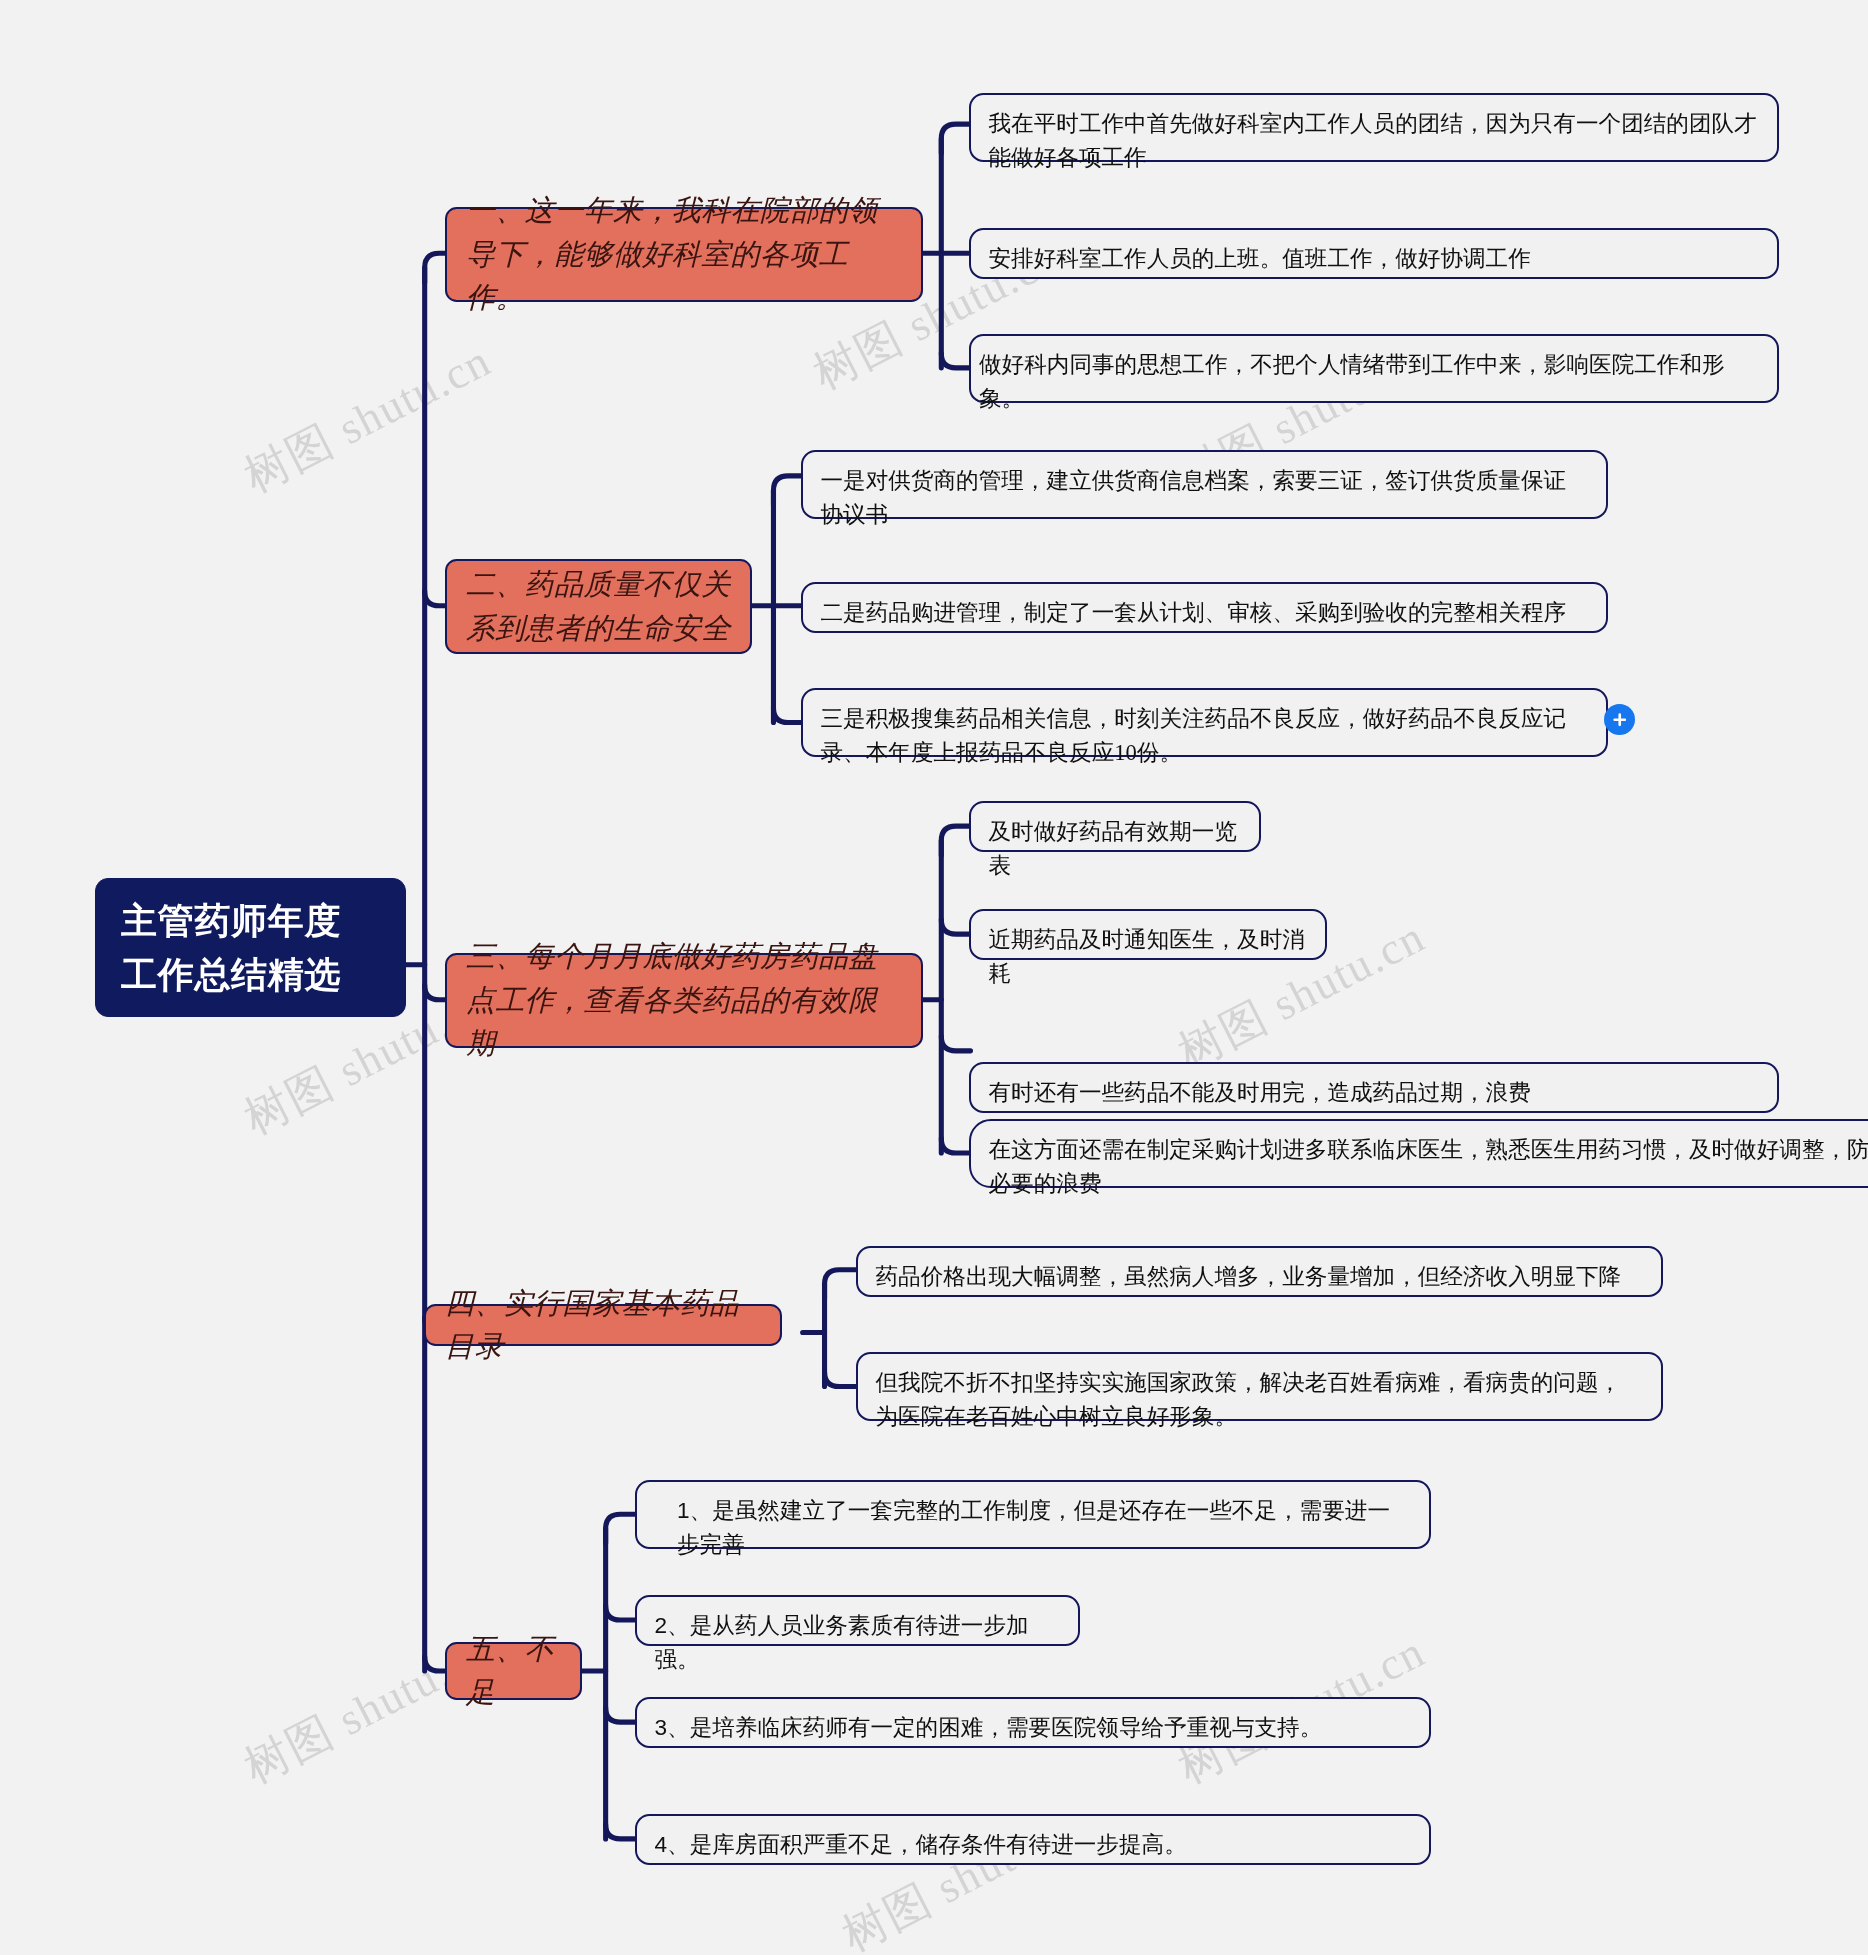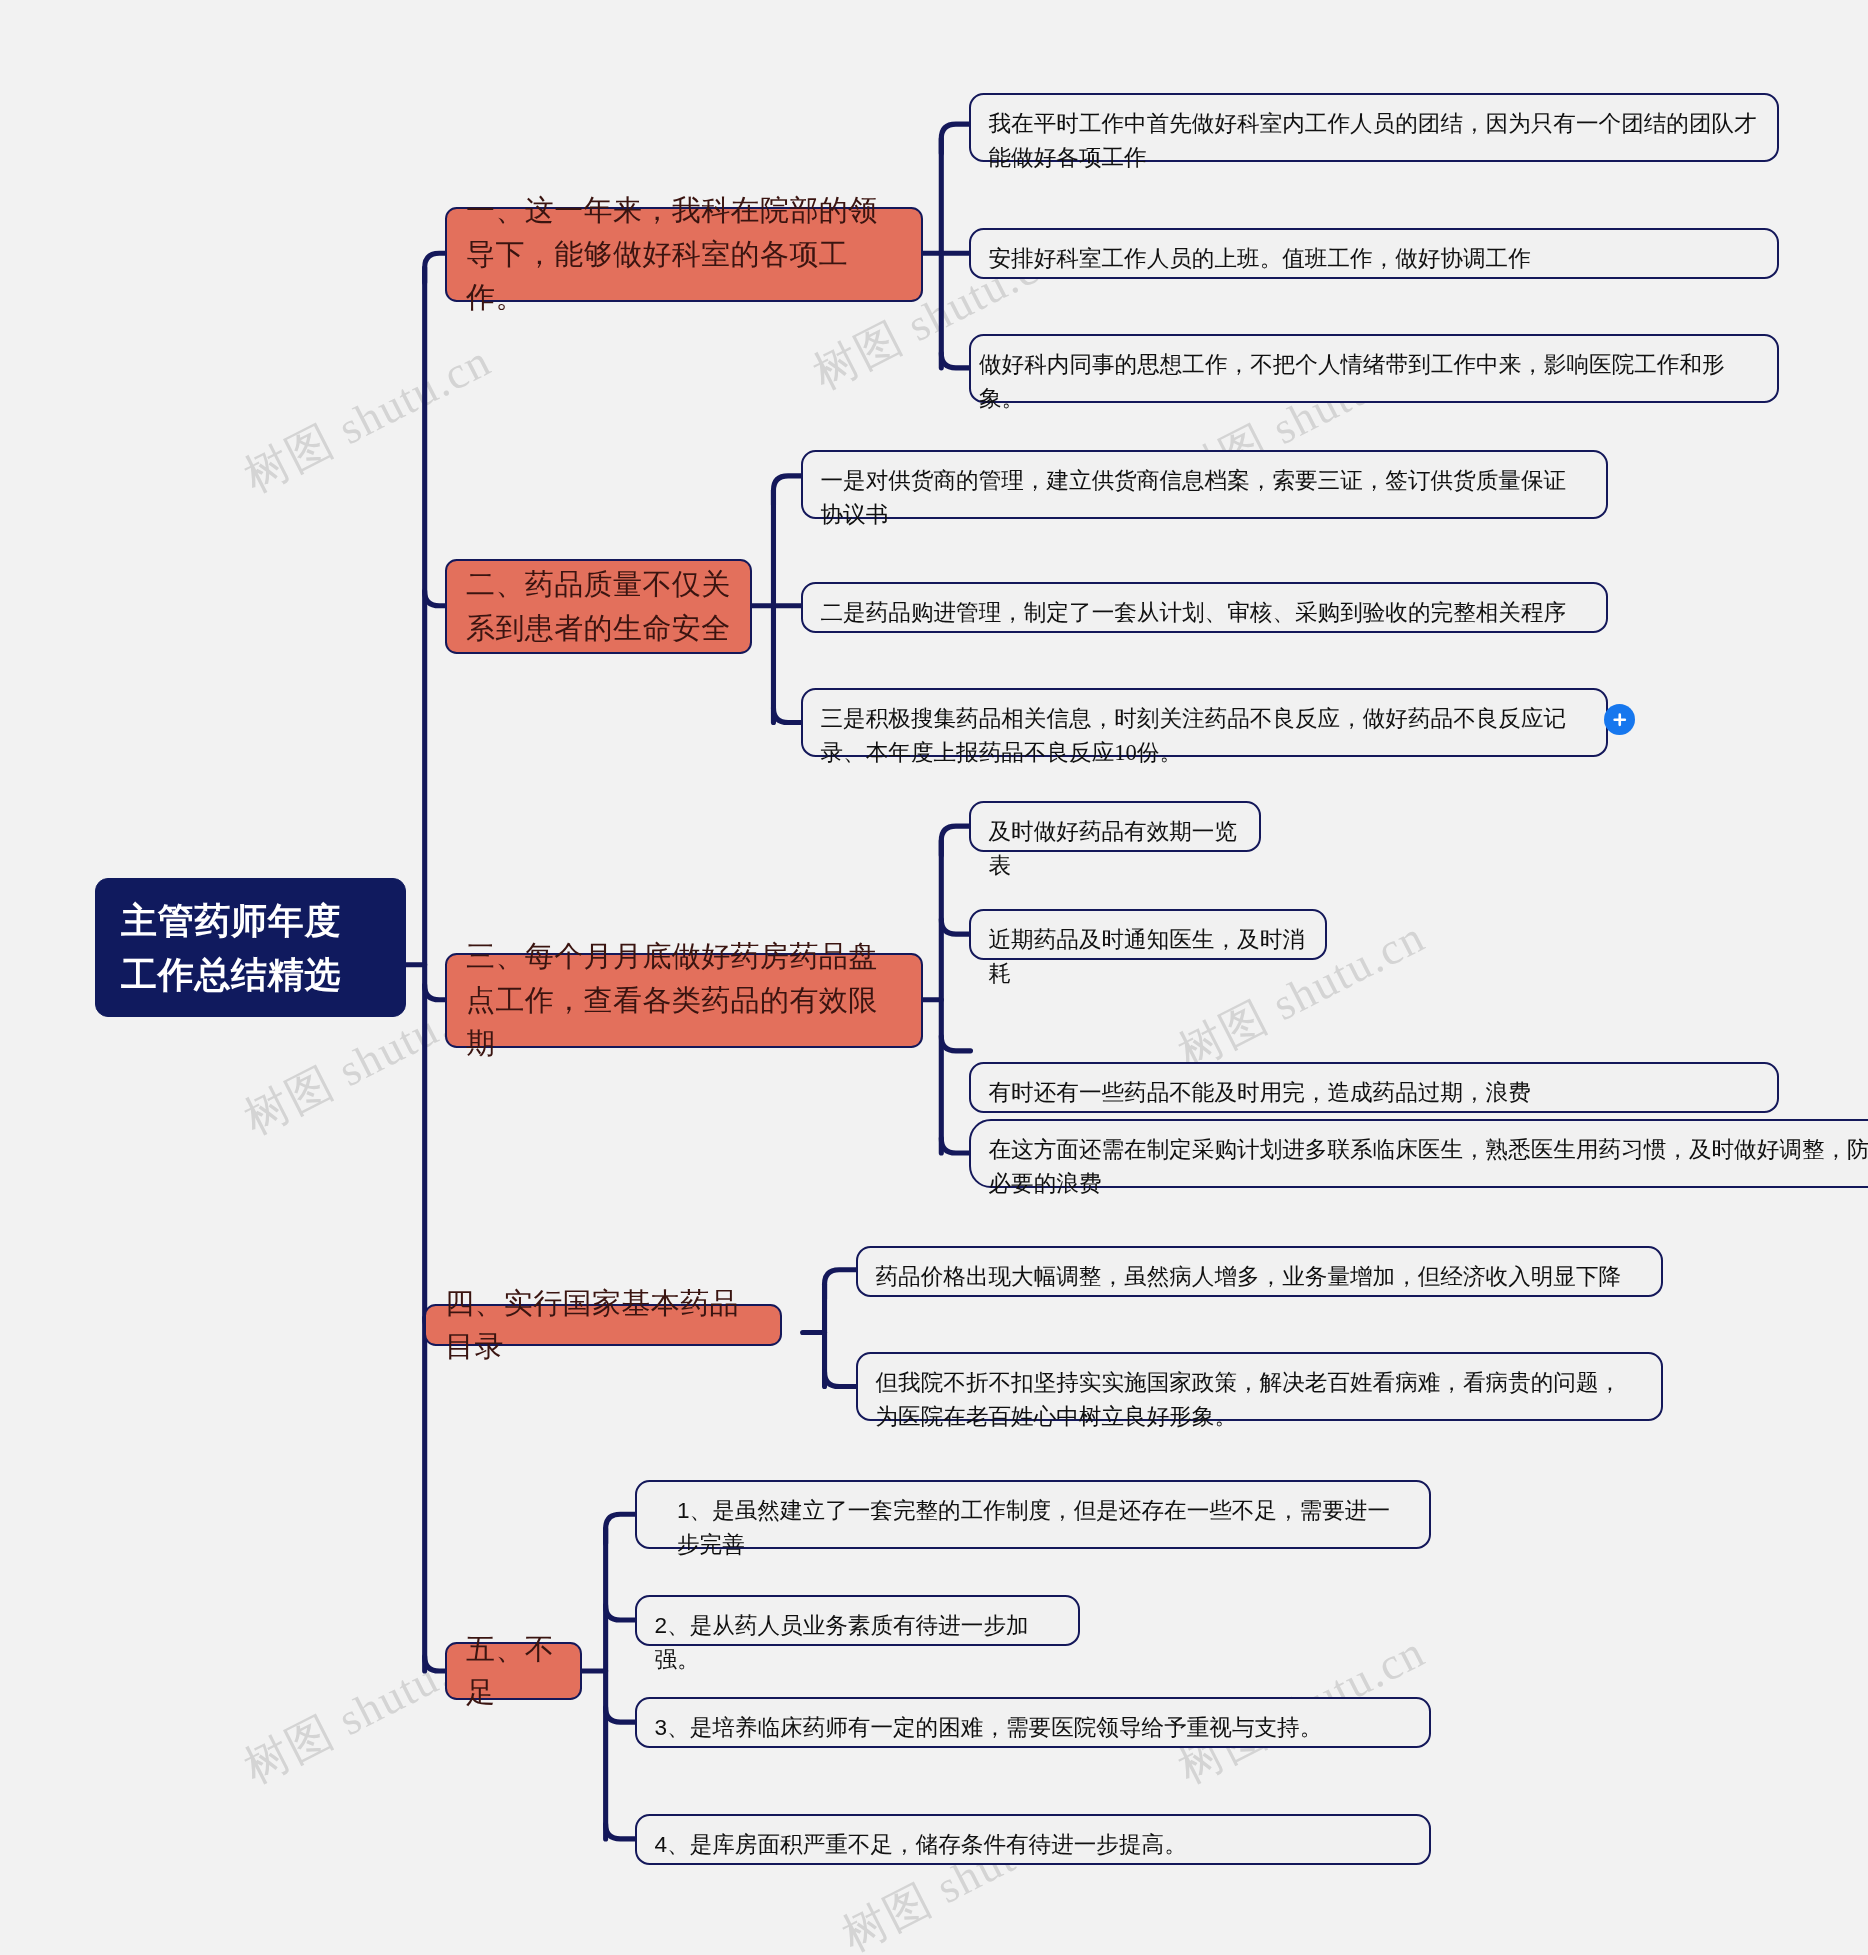--- a/index.html
+++ b/index.html
@@ -64,20 +64,21 @@
   .node.root .txt { display: block; }
 
   .node.branch {
     background: #E3705C;
     border: 2.2px solid #14185A;
     color: #3A1410;
     font-size: 29px;
     padding: 10.2px 19px;
     border-radius: 11.7px;
     letter-spacing: 0.4px;
+    font-style: italic;
   }
 
   .node.leaf {
     background: #F1F1F1;
     border: 2.2px solid #14185A;
     color: #101010;
     font-size: 22.6px;
     padding: 11.7px 17.5px;
     border-radius: 14.6px;
     align-items: flex-start;

